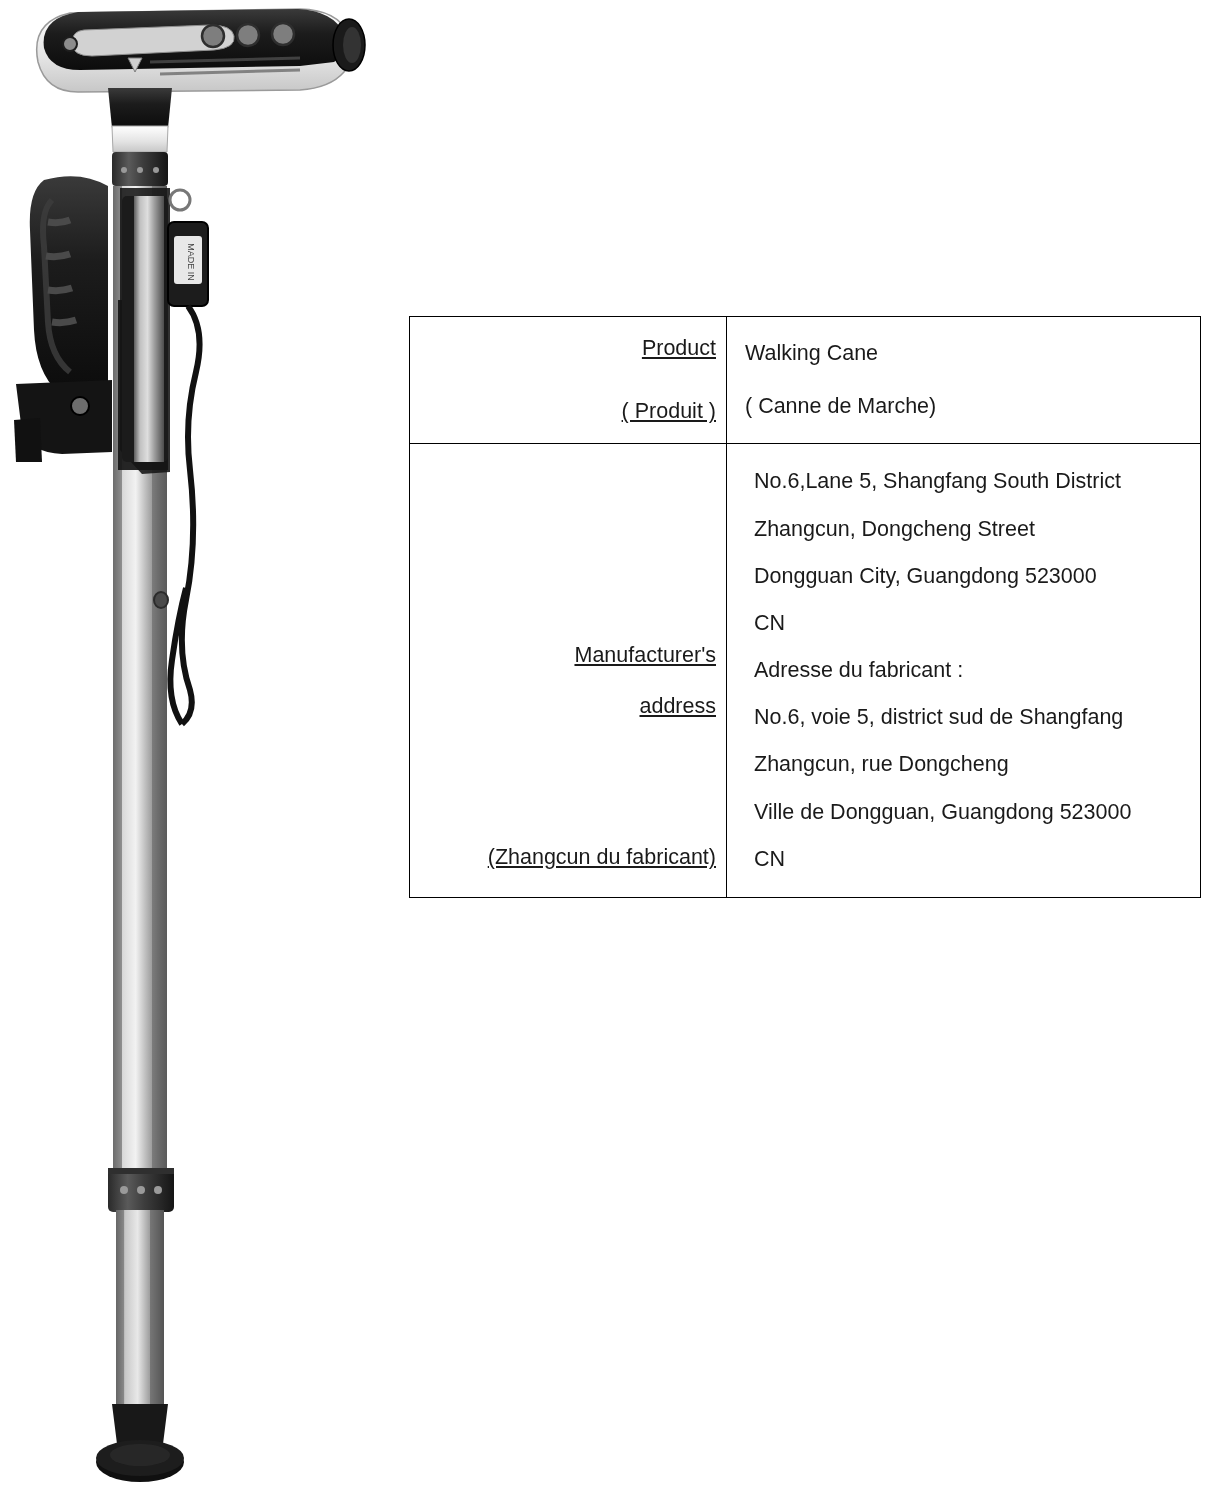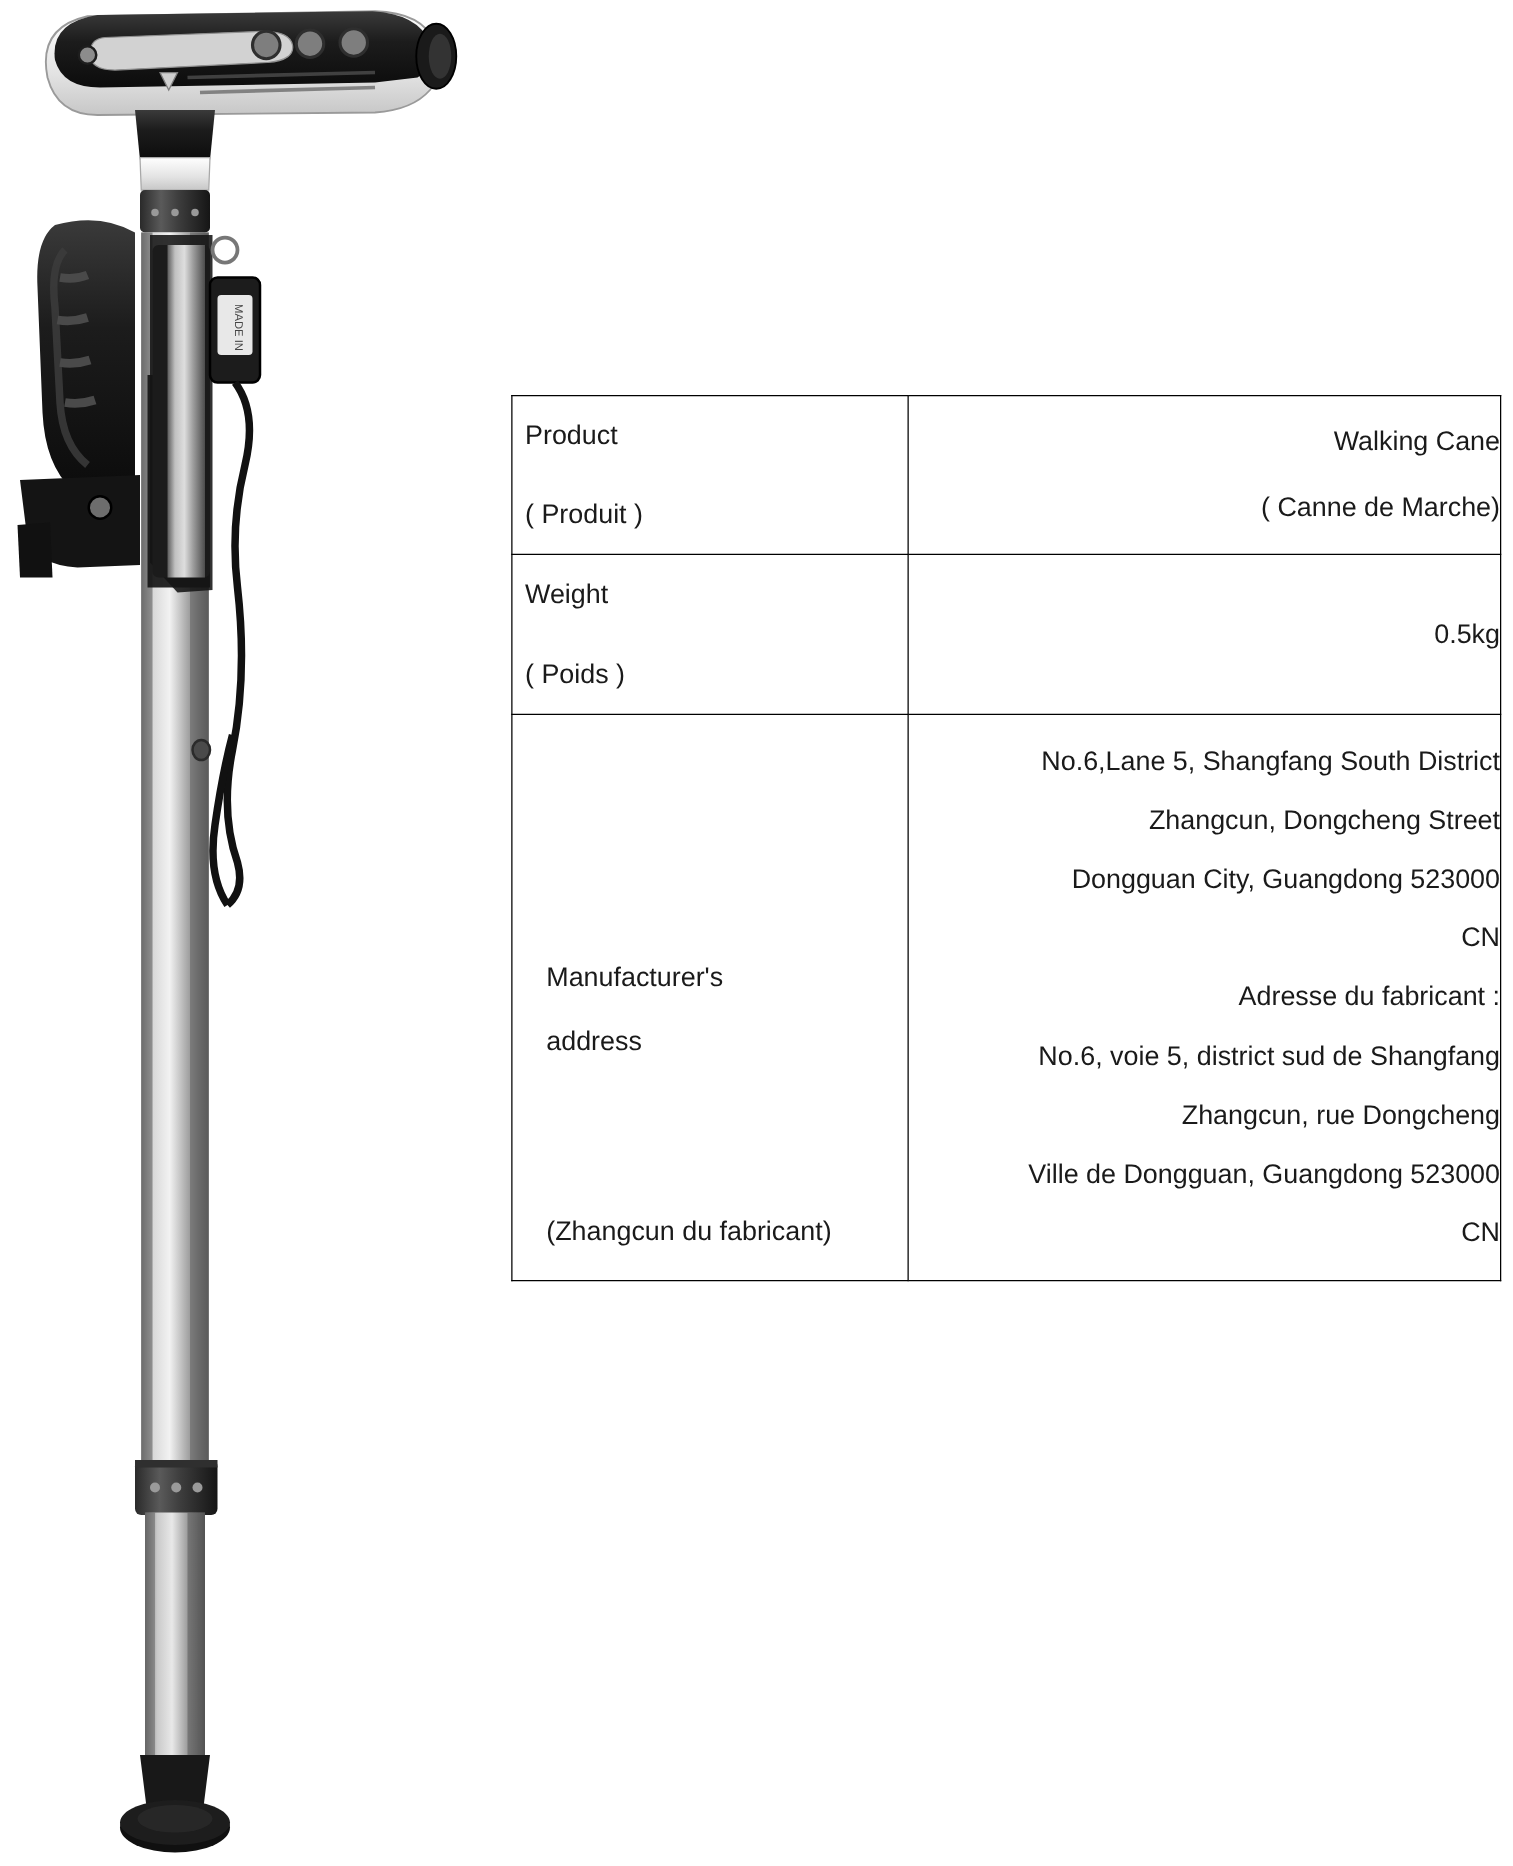--- a/index.html
+++ b/index.html
@@ -36,26 +36,26 @@
   }
   #spec-table td {
     border: 1px solid #000000;
     vertical-align: middle;
     font-size: 21.5px;
     line-height: 1.45;
     color: #1a1a1a;
   }
   td.label-cell {
     width: 296px;
-    text-align: left;
+    text-align: right;
     padding: 16px 10px;
+    text-decoration: underline;
   }
   td.value-cell {
     padding: 16px 0 16px 18px;
-    text-align: right;
   }
   .label-line {
     display: block;
     white-space: nowrap;
   }
   .label-line + .label-line {
     margin-top: 32px;
   }
   .value-line {
     display: block;
@@ -223,29 +223,20 @@
       <td class="label-cell">
         <span class="label-line">Product</span>
         <span class="label-line">( Produit )</span>
       </td>
       <td class="value-cell">
         <span class="value-line"> Walking Cane</span>
         <span class="value-line">( Canne de Marche)</span>
       </td>
     </tr>
 
-    <tr>
-      <td class="label-cell">
-        <span class="label-line">Weight</span>
-        <span class="label-line">( Poids )</span>
-      </td>
-      <td class="value-cell">
-        <span class="value-line">0.5kg</span>
-      </td>
-    </tr>
 
 
     <tr class="address-row">
       <td class="label-cell">
         <span class="addr-label-spacer"></span>
         <span class="label-line">Manufacturer's</span>
         <span class="label-line">address</span>
         <span class="addr-label-spacer2"></span>
         <span class="label-line">(Zhangcun du fabricant)</span>
       </td>

